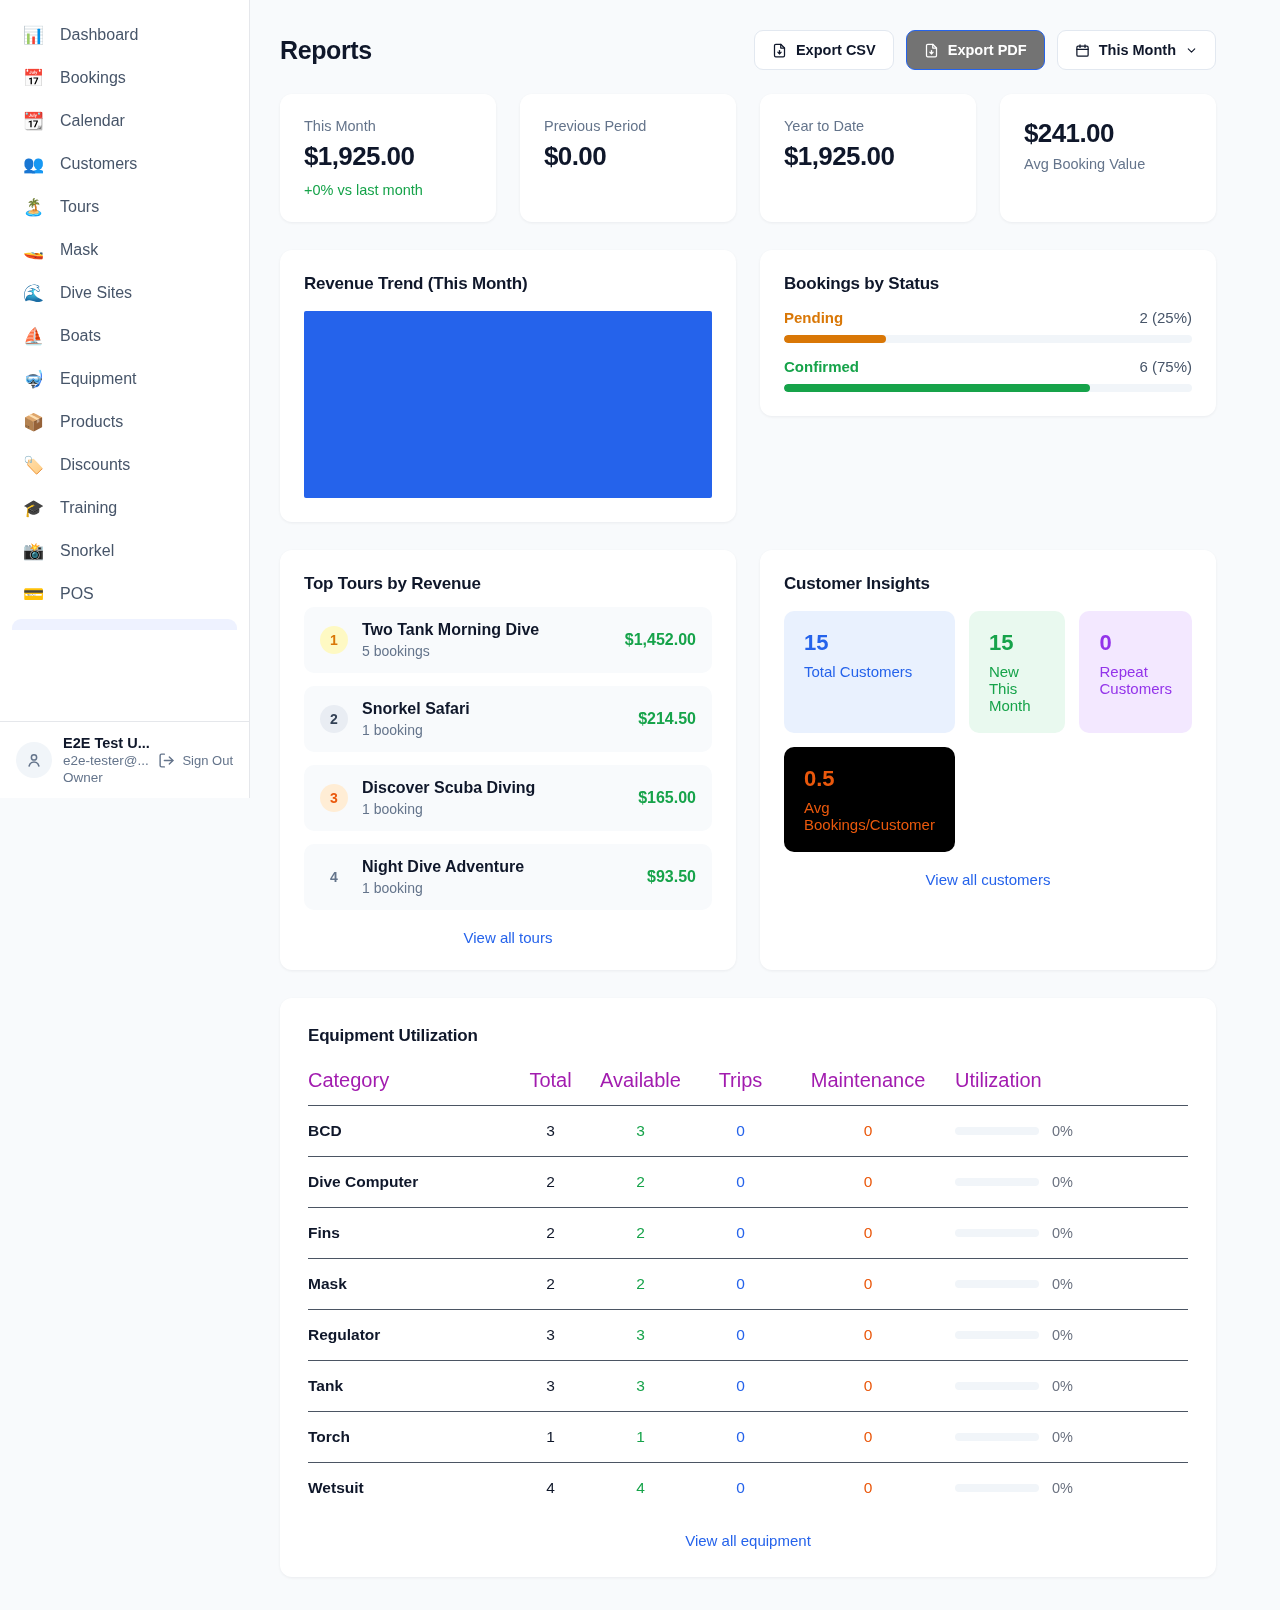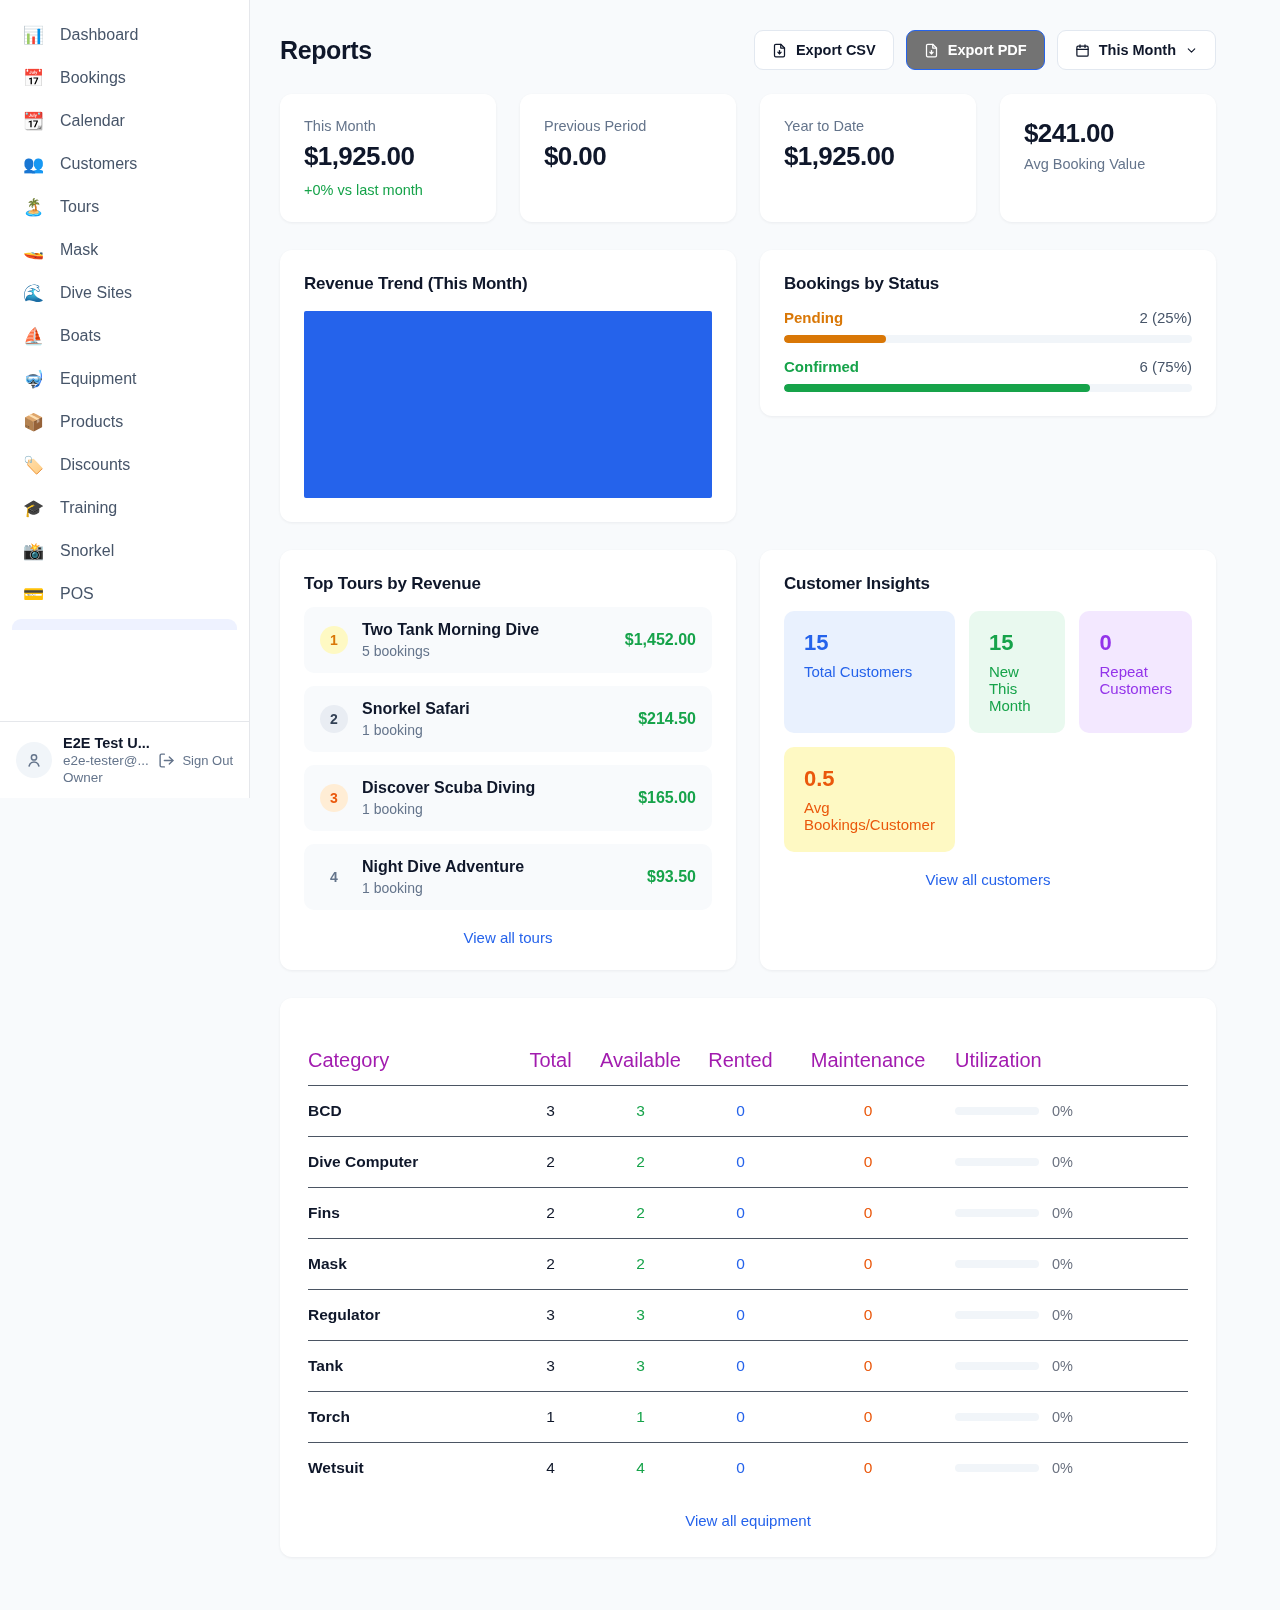--- a/index.html
+++ b/index.html
@@ -383,45 +383,46 @@
           <div class="tile" style="background-color: rgb(233, 249, 239); color: rgb(22, 163, 74);">
             <div class="tile-num">15</div>
             <div class="tile-label">New This Month</div>
           </div>
 
           <div class="tile" style="background-color: rgb(243, 232, 255); color: rgb(147, 51, 234);">
             <div class="tile-num">0</div>
             <div class="tile-label">Repeat Customers</div>
           </div>
 
-          <div class="tile" style="background-color: #fef9c3; color: rgb(234, 88, 12);">
+          <div class="tile" style="background-color: #000000; color: rgb(234, 88, 12);">
             <div class="tile-num">0.5</div>
             <div class="tile-label">Avg Bookings/Customer</div>
           </div>
         </div>
       <a class="view-all">View all customers</a>
     </div>
   </div>
 
   <div class="card equip-panel">
+    <div class="panel-title">Equipment Utilization</div>
     <table class="equip-table">
       <colgroup>
         <col class="c-cat">
           <col class="c-total">
           <col class="c-avail">
           <col class="c-rent">
           <col class="c-maint">
           <col class="c-util">
       </colgroup>
       <thead>
         <tr>
           <th class="left">Category</th>
           <th>Total</th>
           <th>Available</th>
-          <th>Rented</th>
+          <th>Trips</th>
           <th>Maintenance</th>
           <th class="util-h">Utilization</th>
         </tr>
       </thead>
       <tbody>
 
           <tr>
             <td class="cat">BCD</td>
             <td>3</td>
             <td class="avail">3</td>

